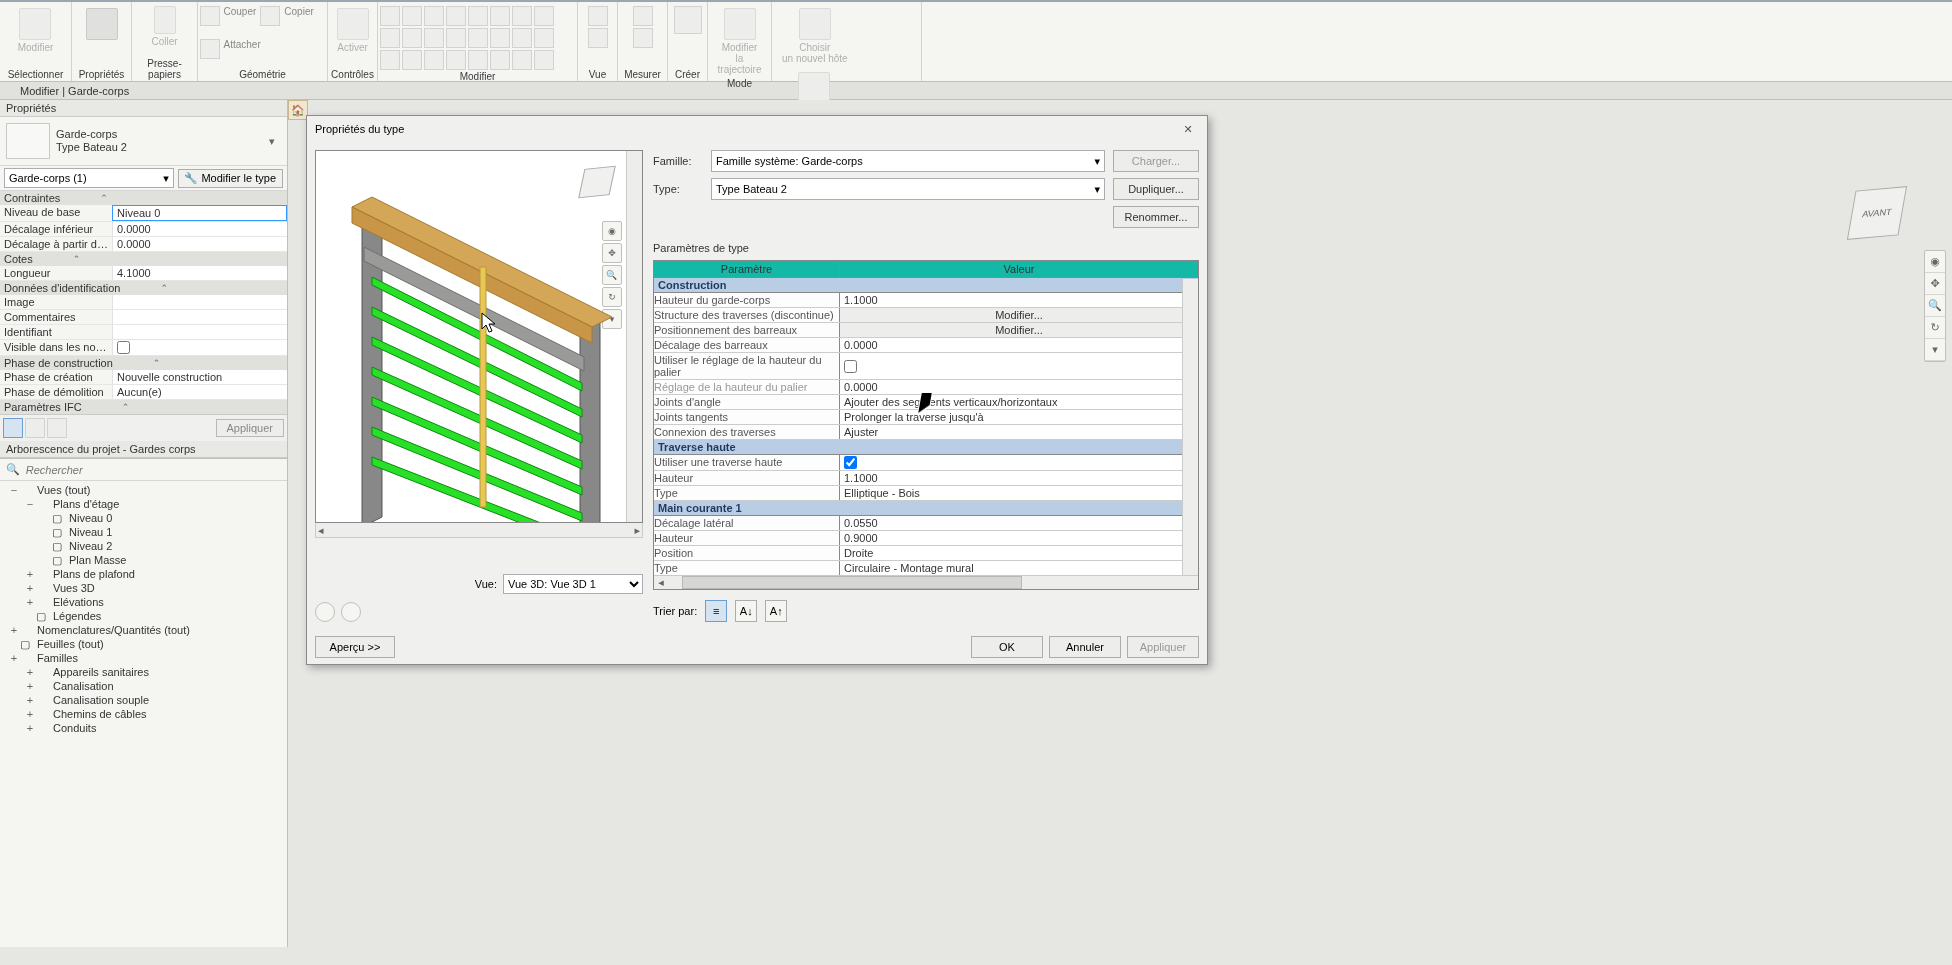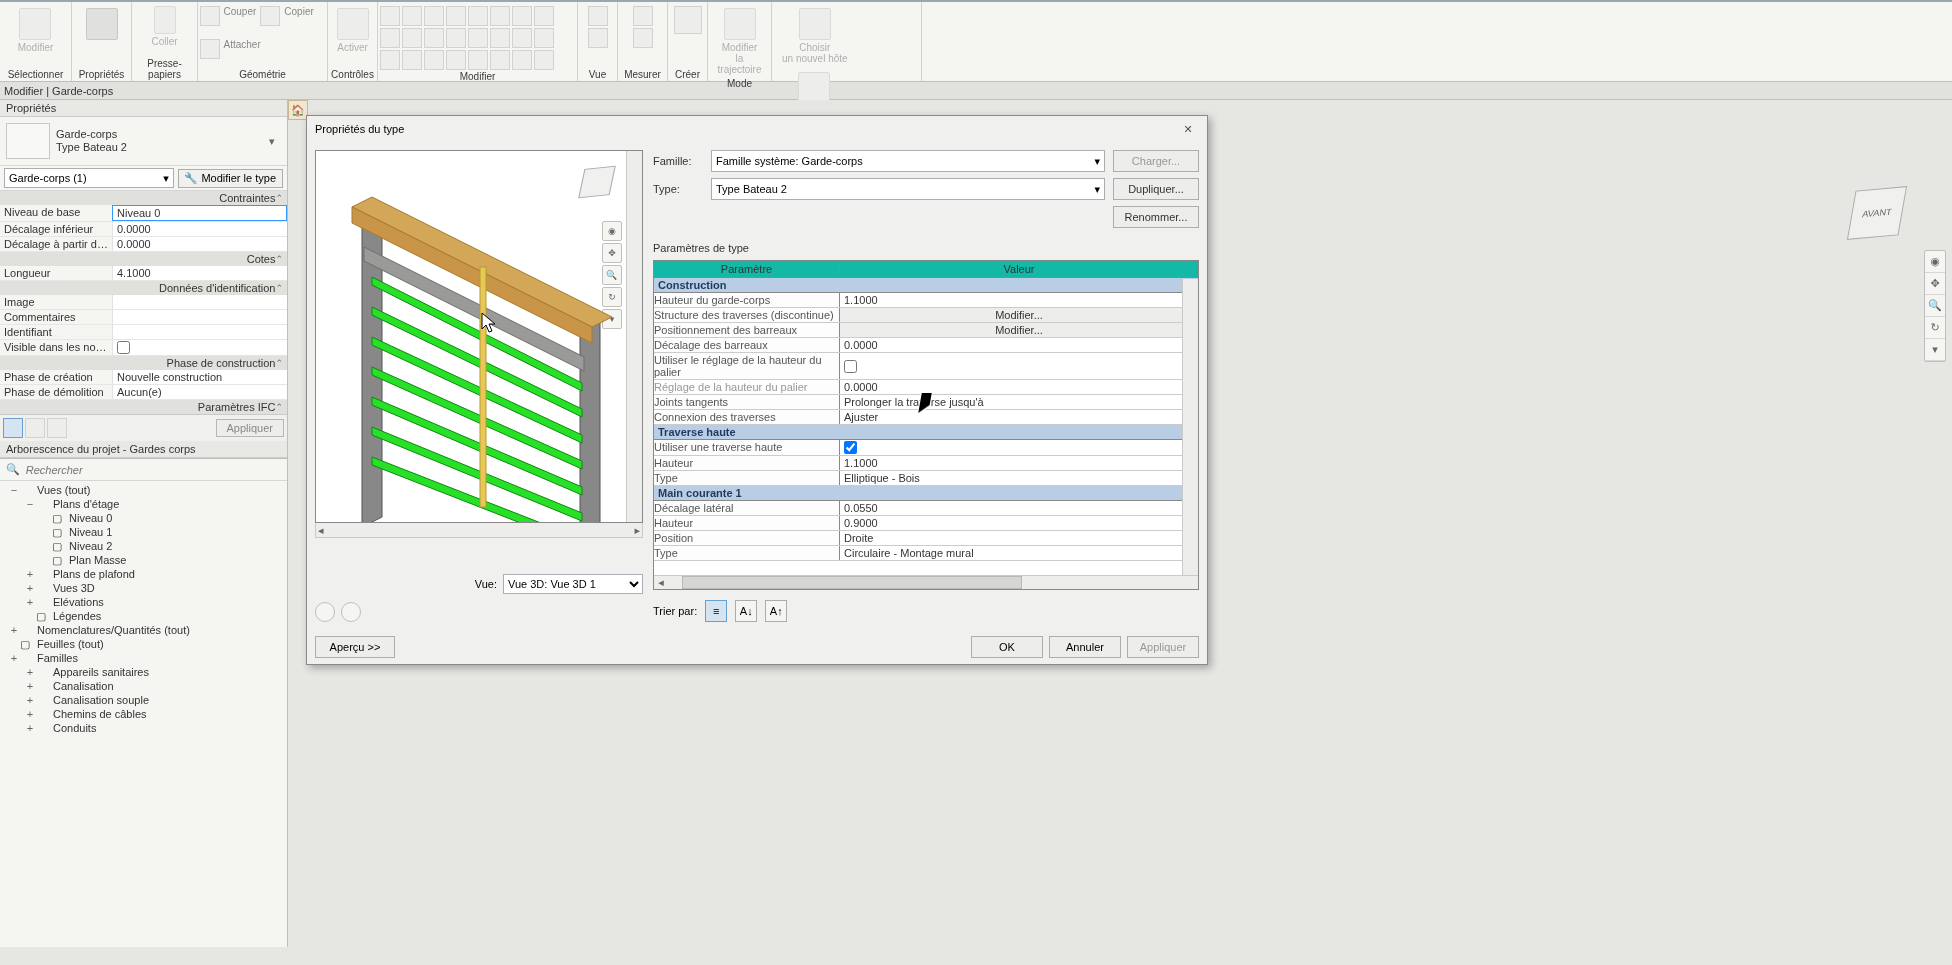--- a/index.html
+++ b/index.html
@@ -12,36 +12,36 @@
 .ribbon-group .icons { display: flex; gap: 4px; align-items: flex-start; flex: 1; padding-top: 2px; flex-wrap: wrap; }
 .ribbon-group .label { color: #3A3A3A; font-size: 10px; padding: 1px 0; width: 100%; text-align: center; }
 .big-btn { display: flex; flex-direction: column; align-items: center; gap: 2px; padding: 2px 8px; color: #666; }
 .big-btn .ico { width: 32px; height: 32px; background: #E0E0DE; border: 1px solid #C8C8C6; border-radius: 2px; }
 .big-btn .txt { font-size: 10px; text-align: center; line-height: 11px; }
 .small-btn { width: 20px; height: 20px; background: #EDEDEB; border: 1px solid #D2D2D0; }
 .disabled { color: #B0B0AE; }
 .disabled .ico { background: #EDEDEB; border-color: #DADAD8; }
 
 
-.context-bar { height: 18px; background: #E1E1DE; border-bottom: 1px solid #BFBFBD; padding-left: 4px; display: flex; align-items: center; color: #333; }
+.context-bar { height: 18px; background: #E1E1DE; border-bottom: 1px solid #BFBFBD; padding-left: 20px; display: flex; align-items: center; color: #333; }
 
 
 .main-area { display: flex; height: calc(100% - 118px); }
 
 
 .props-panel { width: 288px; background: #F5F5F2; border-right: 1px solid #BFBFBD; display: flex; flex-direction: column; }
 .panel-title { background: #E8E8E5; padding: 2px 6px; color: #333; border-bottom: 1px solid #CACACA; }
 .type-selector { display: flex; align-items: center; padding: 6px; gap: 6px; border-bottom: 1px solid #D6D6D4; }
 .type-img { width: 44px; height: 36px; background: #F8F8F6; border: 1px solid #C8C8C6; }
 .type-txt { flex: 1; line-height: 13px; color: #333; }
 .dd-arrow { width: 12px; color: #666; }
 .instance-row { display: flex; align-items: center; padding: 2px 4px; gap: 4px; border-bottom: 1px solid #D6D6D4; }
 .instance-dd { flex: 1; background: white; border: 1px solid #ABADB3; padding: 2px 4px; height: 20px; display: flex; align-items: center; justify-content: space-between; }
 .btn-like { background: #F0F0EE; border: 1px solid #ADADAB; padding: 2px 6px; display: flex; align-items: center; gap: 3px; cursor: pointer; }
-.prop-group-hdr { background: #E0E0DD; padding: 1px 4px; color: #333; font-weight: normal; display: flex; justify-content: flex-end; align-items: center; }
+.prop-group-hdr { background: #E0E0DD; padding: 1px 4px; color: #333; font-weight: normal; display: flex; justify-content: flex-start; align-items: center; gap: 40px; }
 .chev { color: #666; font-size: 9px; }
 .prop-row { display: flex; border-bottom: 1px solid #E6E6E4; }
 .prop-row .k { width: 112px; padding: 1px 4px; color: #333; white-space: nowrap; overflow: hidden; text-overflow: ellipsis; }
 .prop-row .v { flex: 1; padding: 1px 4px; background: white; border-left: 1px solid #E2E2E0; color: #333; }
 .prop-row .v.selected { border: 1px solid #3399FF; }
 .prop-row .v.chk { display: flex; align-items: center; }
 .apply-row { display: flex; justify-content: space-between; align-items: center; padding: 3px; border-top: 1px solid #CACACA; background: #F0F0EE; }
 .apply-row .sortbtns { display: flex; gap: 2px; }
 .apply-row button { background: #EDEDEB; border: 1px solid #B8B8B6; padding: 2px 10px; color: #888; }
 
@@ -576,20 +576,24 @@
               <div class="c1">Utiliser le réglage de la hauteur du palier</div>
               <div class="c2">
                 <input type="checkbox" style="">
               </div>
             </div>
             <div class="pt-row dim">
               <div class="c1">Réglage de la hauteur du palier</div>
               <div class="c2">0.0000</div>
             </div>
             <div class="pt-row">
+              <div class="c1">Joints d'angle</div>
+              <div class="c2">Ajouter des segments verticaux/horizontaux</div>
+            </div>
+            <div class="pt-row">
               <div class="c1">Joints tangents</div>
               <div class="c2">Prolonger la traverse jusqu'à</div>
             </div>
             <div class="pt-row">
               <div class="c1">Connexion des traverses</div>
               <div class="c2">Ajuster</div>
             </div>
             <div class="pt-grp">Traverse haute</div>
             <div class="pt-row">
               <div class="c1">Utiliser une traverse haute</div>

